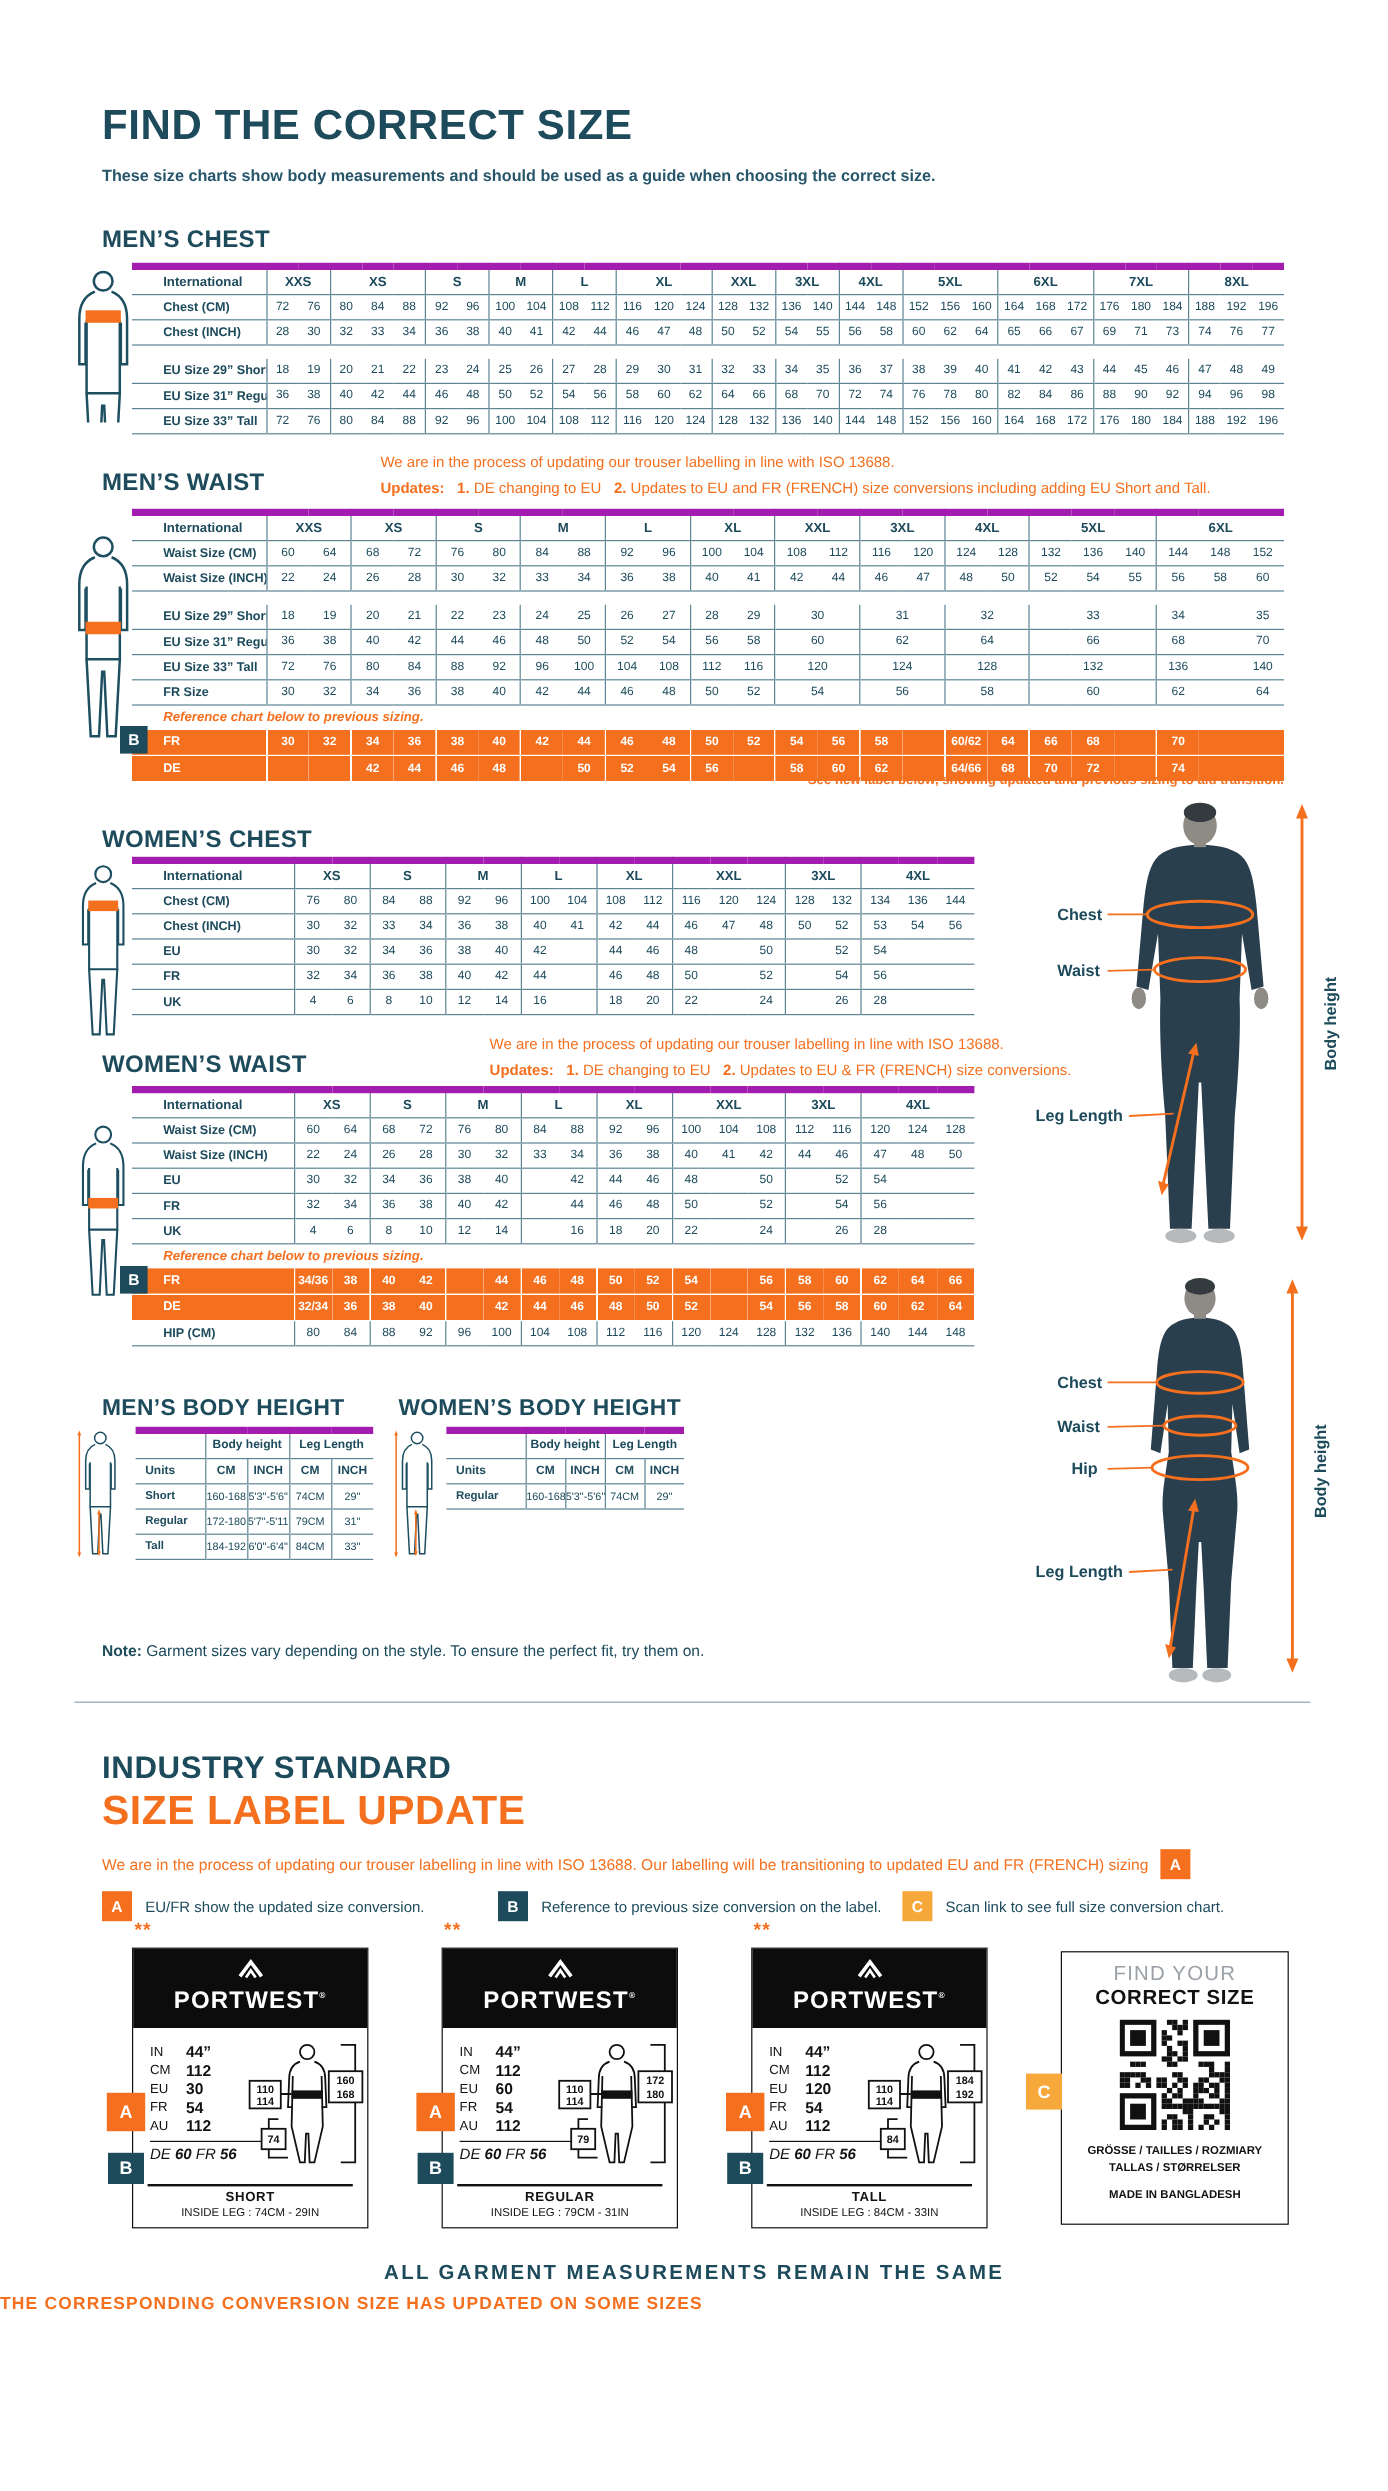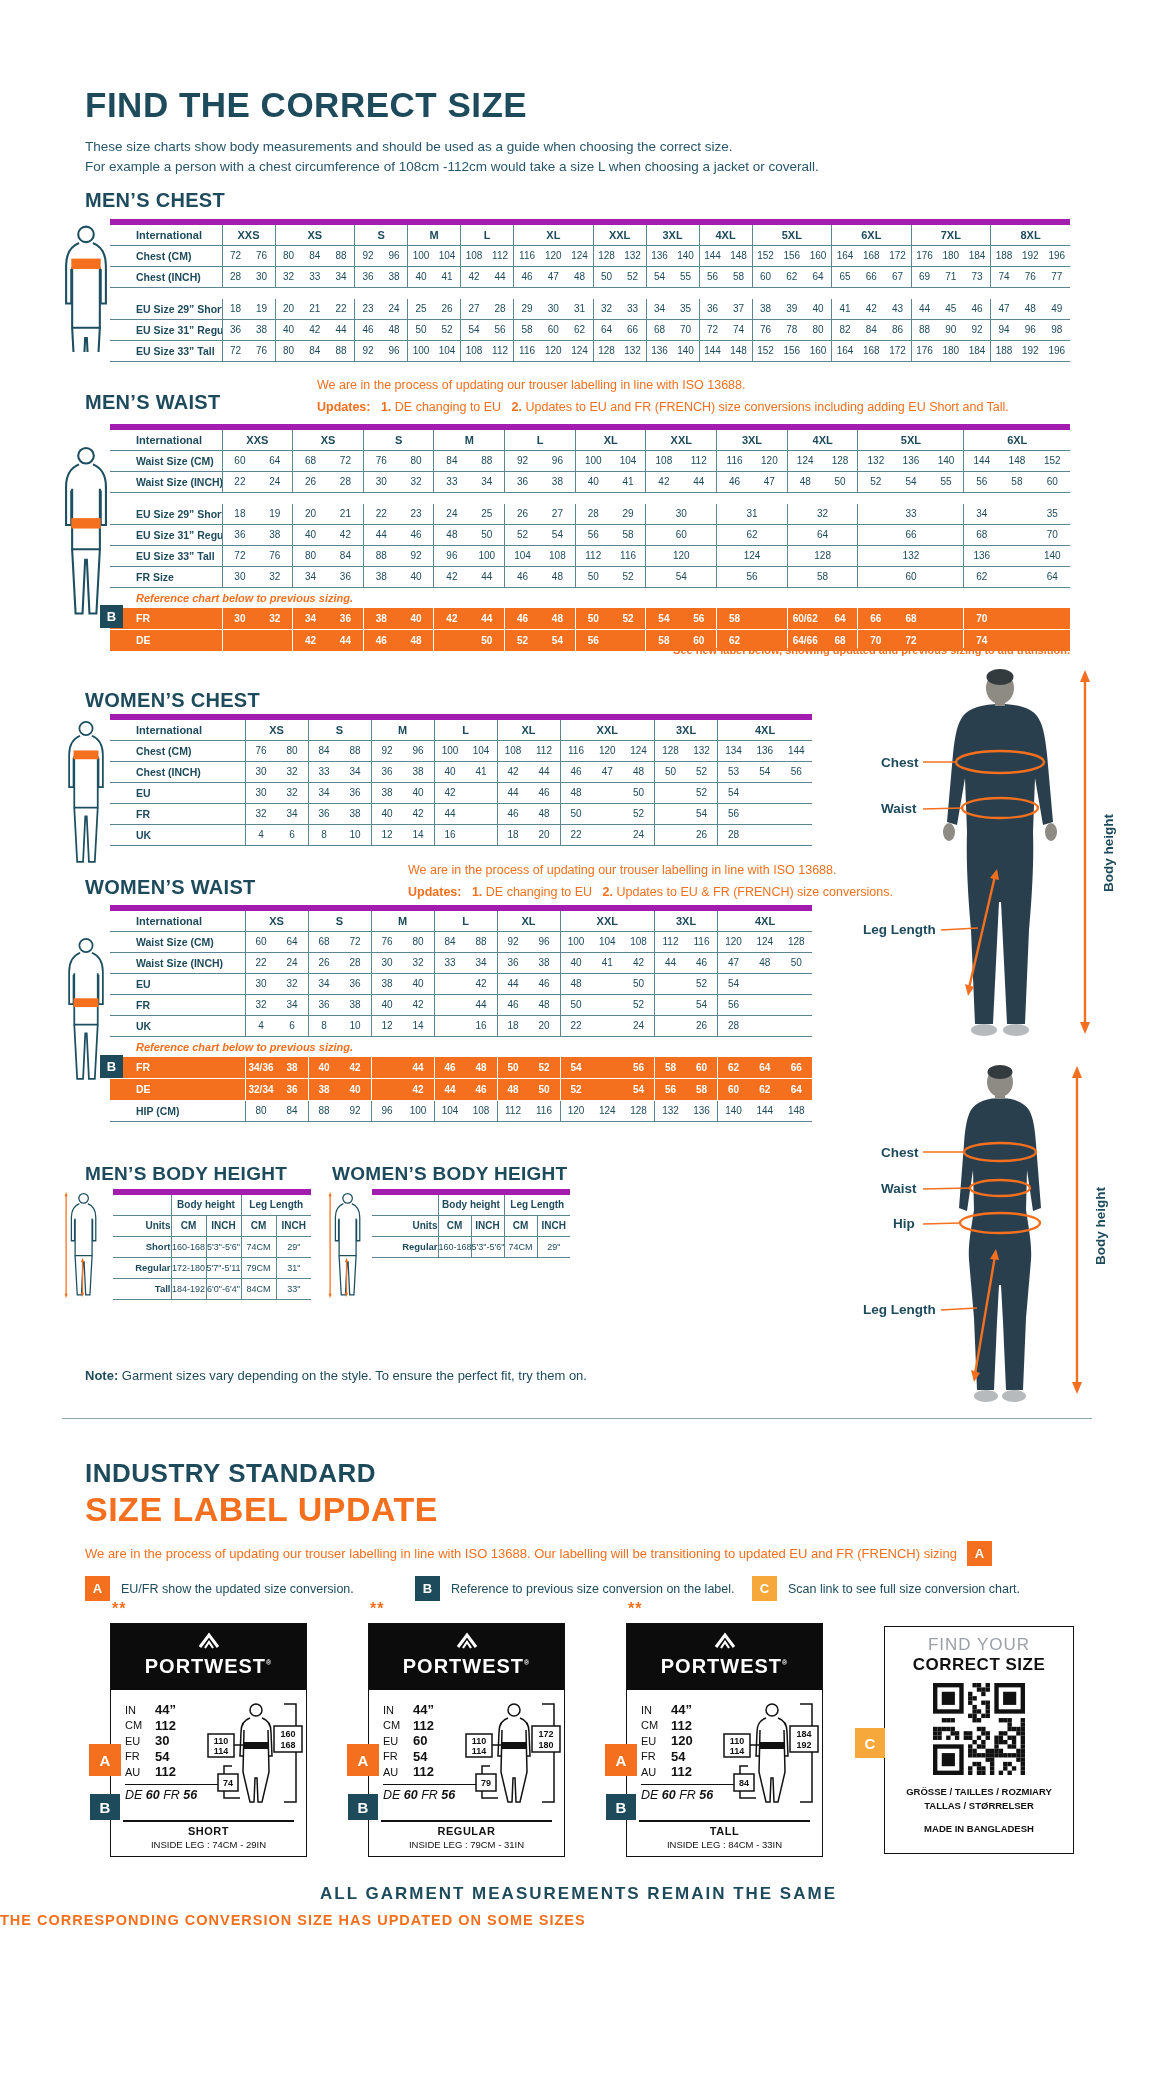--- a/index.html
+++ b/index.html
@@ -18,21 +18,21 @@
   td.gs{border-left:1px solid #5c8493;}
   tr.hdr td{font-weight:700;font-size:11px;}
   tr.gaprow td{border:none;height:11px;}
   tr.noterow td{border:none;height:20px;text-align:left;padding-left:26px;color:#f4701f;
      font-style:italic;font-size:11px;font-weight:600;}
   tr.orow td{background:#f4701f;color:#fff;border-bottom:1px solid #fff;font-weight:600;height:21px;}
   tr.orow td.gs{border-left:1px solid #fff;}
   tr.orow td.lbl{color:#fff;}
   
   table.bt td{font-size:9px;height:20px;}
-  table.bt td.lbl{padding-left:8px;font-size:9.5px;text-align:right;}
+  table.bt td.lbl{padding-left:8px;font-size:9.5px;}
   table.bt tr td + td{border-left:1px solid #5c8493;}
   table.bt tr.hdr td{font-size:10px;}
   .figicon{position:absolute;}
   .figicon .ol{fill:none;stroke:#1d4f61;stroke-width:2.4;}
   .band{fill:#f4701f;}
   .oarr{stroke:#f4701f;stroke-width:2.4;fill:none;}
   .oarrh{fill:#f4701f;}
   .badge{display:inline-flex;align-items:center;justify-content:center;color:#fff;
      font-weight:800;font-size:13px;width:25px;height:25px;flex:0 0 auto;}
   .badge.a{background:#f4701f;}
@@ -79,23 +79,22 @@
       <path d="M22 22 C12 26 7 35 7 48 L7 92 L13 92 L13 52"></path>
       <path d="M38 22 C48 26 53 35 53 48 L53 92 L47 92 L47 52"></path>
       <path d="M14 50 L14 120 L46 120 L46 50"></path>
       <path d="M14 120 L18 194 L26 194 L29 132 L31 132 L34 194 L42 194 L46 120"></path>
     </g>
   </defs>
 </svg>
 
 <div class="abs" style="left:85px;top:85px;">
   <h1 class="h1">FIND THE CORRECT SIZE</h1>
-  <div class="desc" style="margin-top:12px;">
+  <div class="desc" style="margin-top:12px;font-weight:bold;">
     <div>These size charts show body measurements and should be used as a guide when choosing the correct size.</div>
-    <div>For example a person with a chest circumference of 108cm -112cm would take a size L when choosing a jacket or coverall.</div>
   </div>
 </div>
 
 <h2 class="sech abs" style="left:85px;top:189px;">MEN’S CHEST</h2>
 <svg class="figicon" style="left:60px;top:224px;" width="52" height="128" viewBox="0 0 60 148">
   <use href="#psn" class="ol"></use>
     <rect class="band" x="13" y="40" width="34" height="12"></rect>
 </svg>
 <table class="abs" style="left:110px;top:219px;width:960px;">
     <colgroup>

